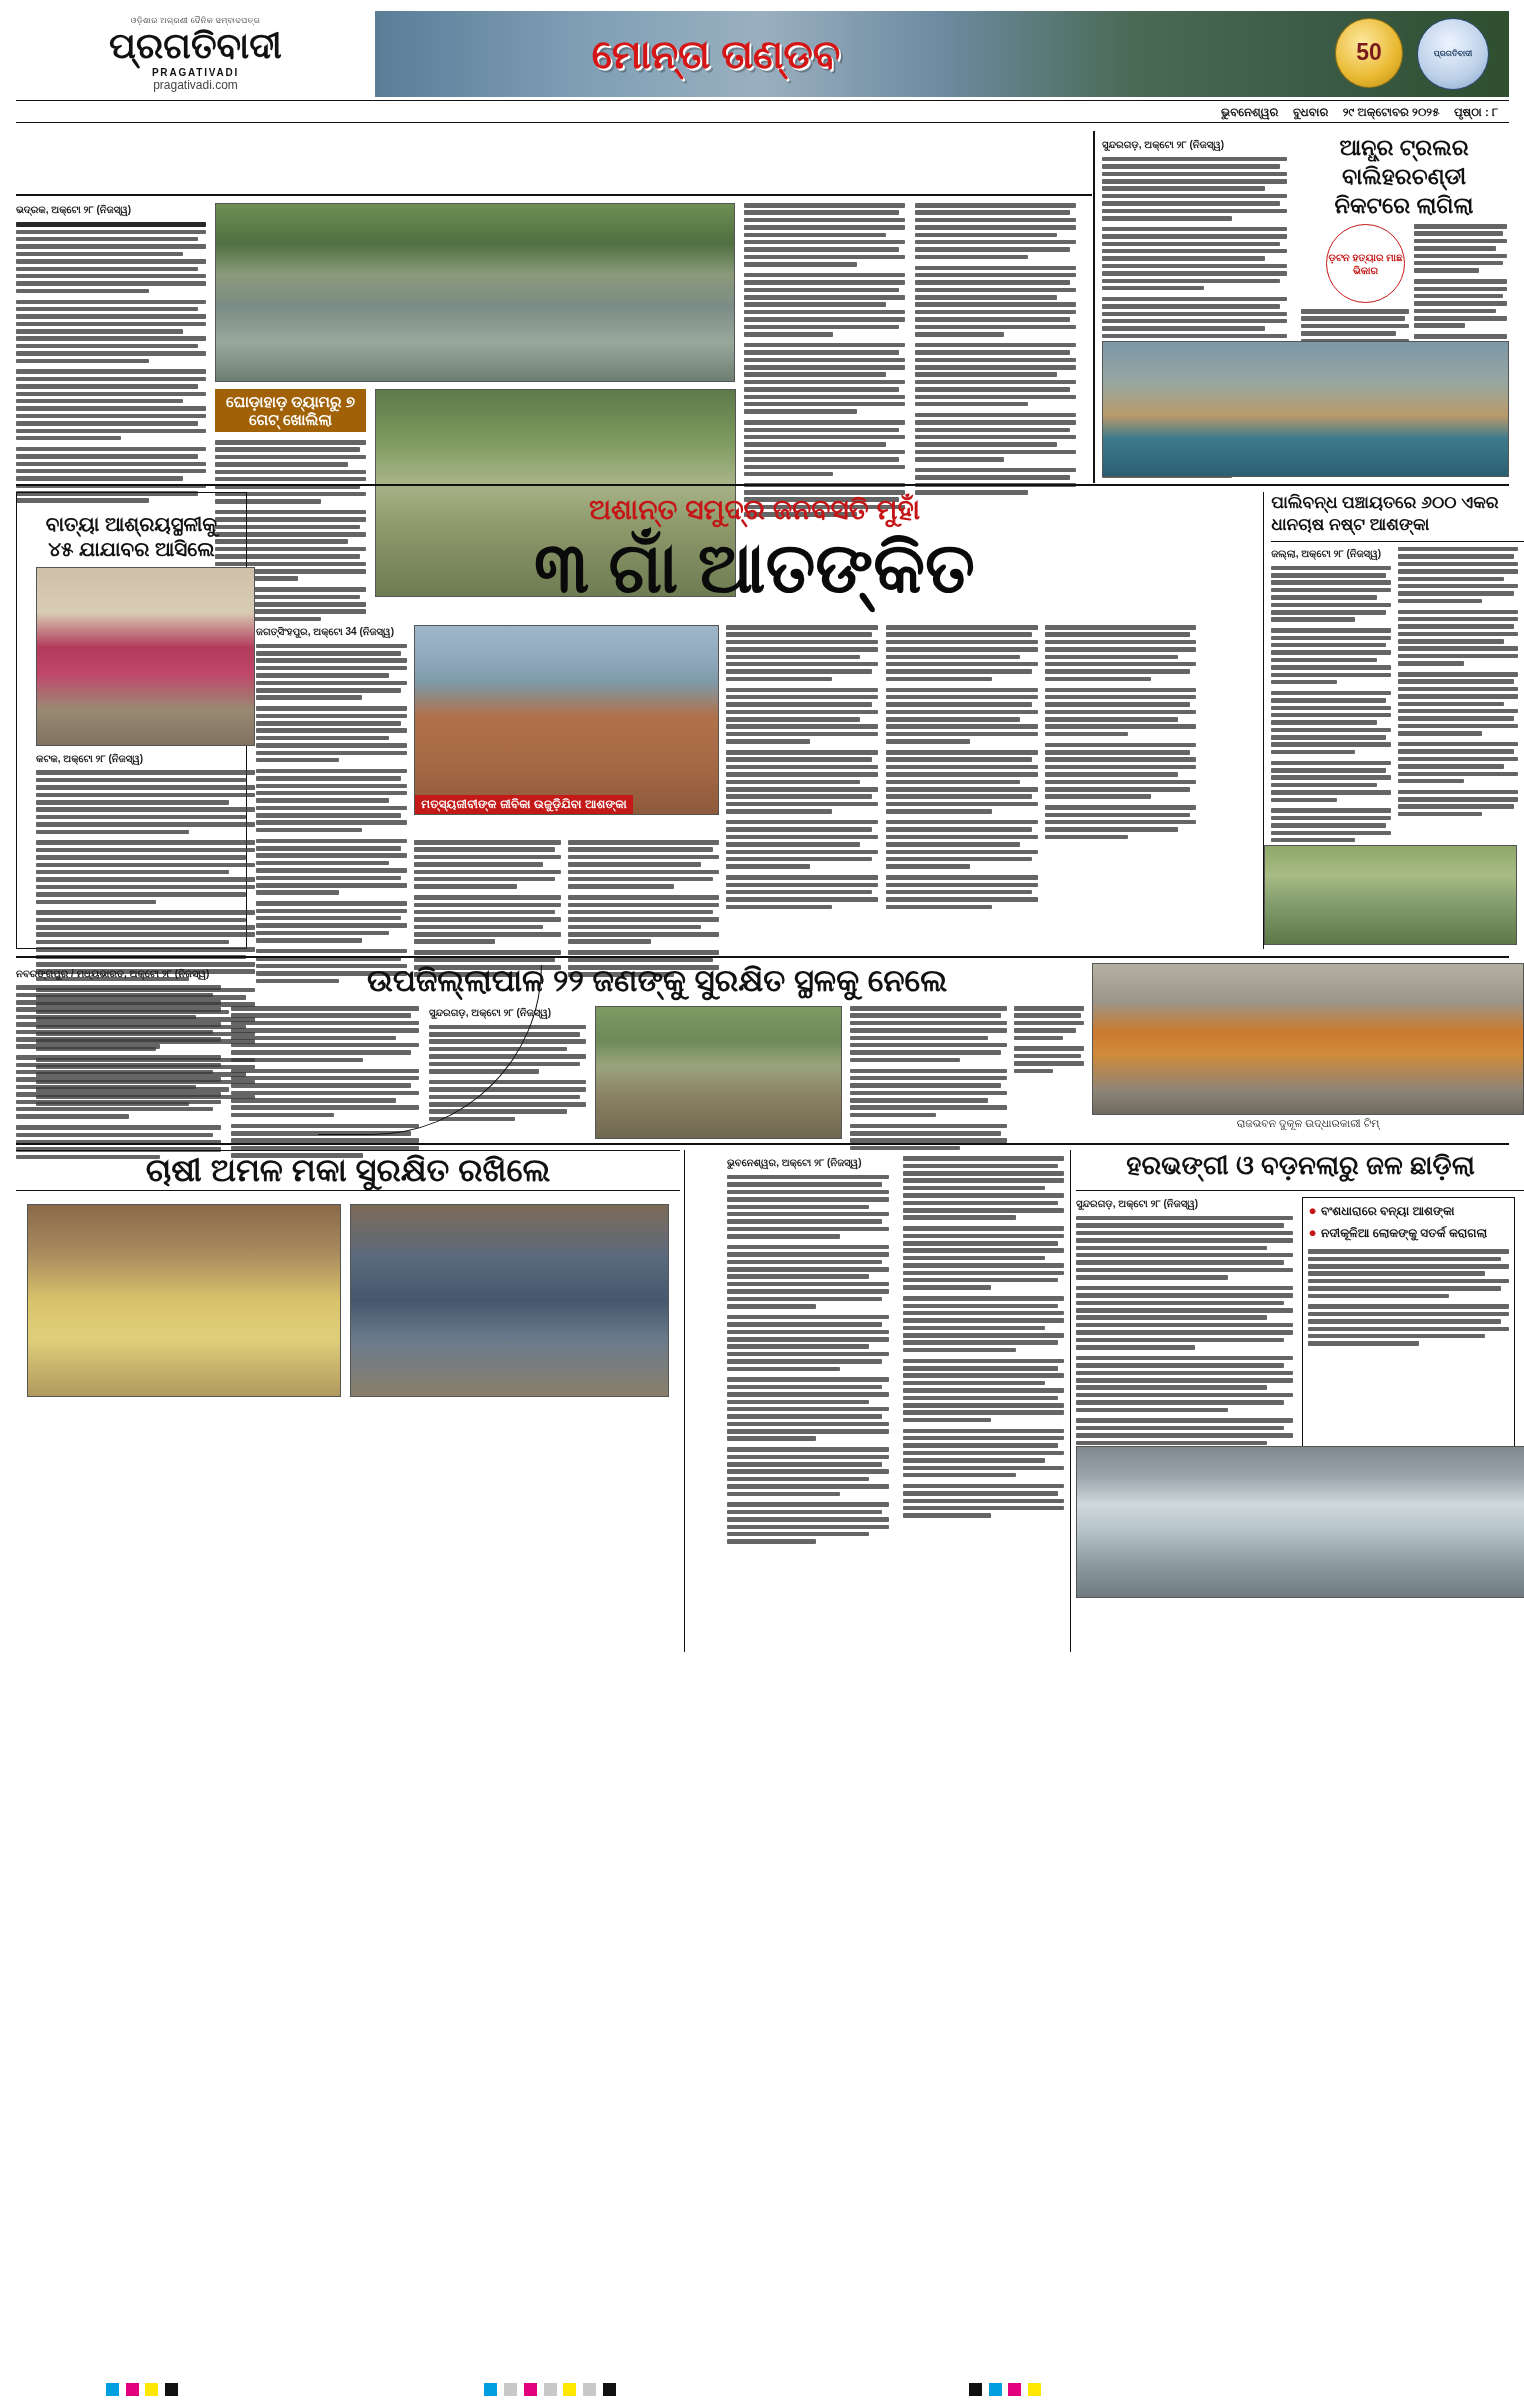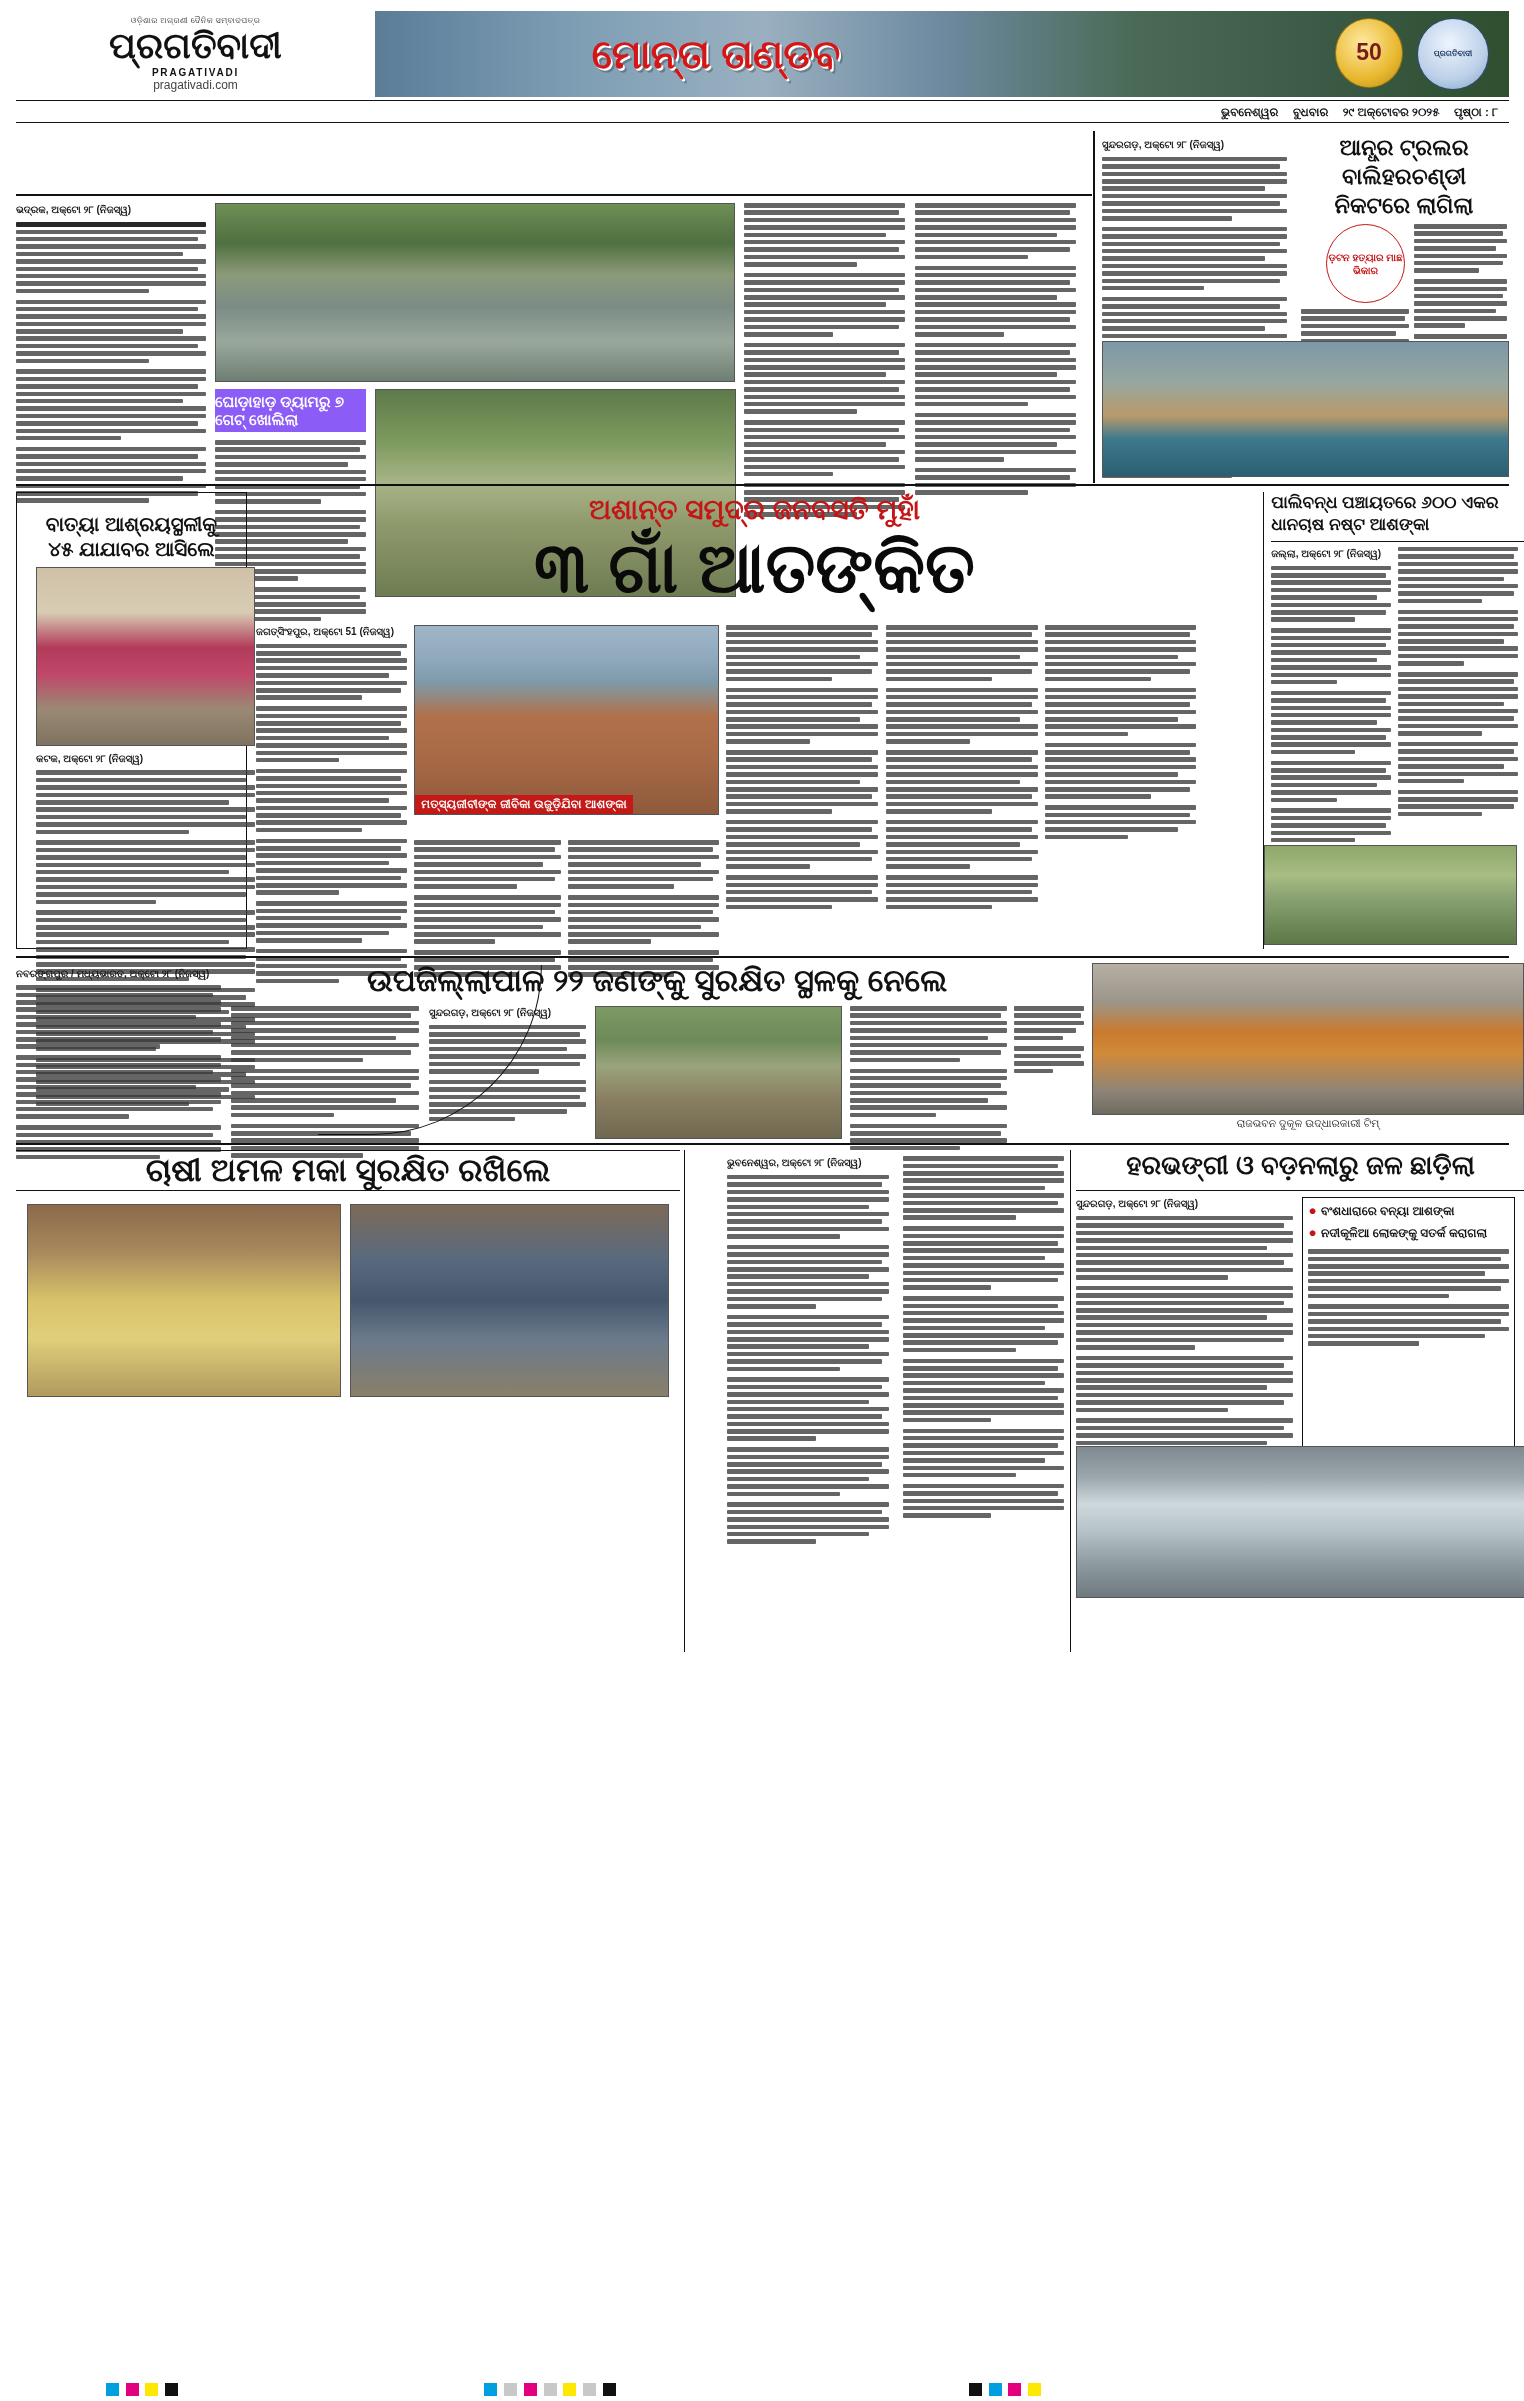--- a/index.html
+++ b/index.html
@@ -90,23 +90,23 @@
     position:absolute; left:0; top:0; width:1076px; height:56px;
     font-size:47px; font-weight:bold; color:#0a0a0a;
     display:flex; align-items:center;
   }
   #lead-rule { position:absolute; left:0; top:63px; width:1076px; height:1.8px; background:#111; }
 
   #lead-col1 { position:absolute; left:0; top:72px; width:190px; height:395px; }
   #lead-photo1 { position:absolute; left:199px; top:72px; width:520px; height:179px; }
   #lead-cap-box {
     position:absolute; left:199px; top:258px; width:151px; height:43px;
-    background:#8b5cf6; color:#fff; font-weight:bold; font-size:15.2px;
+    background:#a16207; color:#fff; font-weight:bold; font-size:15.2px;
     display:flex; flex-direction:column; align-items:center; justify-content:center;
-    line-height:1.15; text-align:left;
+    line-height:1.15; text-align:center;
   }
   #lead-col2 { position:absolute; left:199px; top:309px; width:151px; height:158px; }
   #lead-photo2 { position:absolute; left:359px; top:258px; width:361px; height:208px; }
   #lead-col3 { position:absolute; left:728px; top:72px; width:161px; height:395px; }
   #lead-col4 { position:absolute; left:899px; top:72px; width:161px; height:395px; }
 
   
   #sec1-right {
     position:absolute; left:1102px; top:131px; width:407px; height:346px;
   }
@@ -655,21 +655,21 @@
           <span class="tl s4"></span>
         </div>
     </div>
   </div>
 
   <div id="s2-mid">
     <div id="s2-kicker">ଅଶାନ୍ତ ସମୁଦ୍ର ଜନବସତି ମୁହାଁ</div>
     <div id="s2-big">୩ ଗାଁ ଆତଙ୍କିତ</div>
 
     <div id="s2-col1" class="col">
-      <p class="lead">ଜଗତ୍‌ସିଂହପୁର, ଅକ୍ଟୋ 51 (ନିଜସ୍ୱ)</p>
+      <p class="lead">ଜଗତ୍‌ସିଂହପୁର, ଅକ୍ଟୋ 34 (ନିଜସ୍ୱ)</p>
       <div class="tblock">
           <span class="tl s1"></span>
           <span class="tl s2"></span>
           <span class="tl s1"></span>
           <span class="tl s1"></span>
           <span class="tl s3"></span>
           <span class="tl s1"></span>
           <span class="tl s2"></span>
           <span class="tl s4"></span>
         </div>

